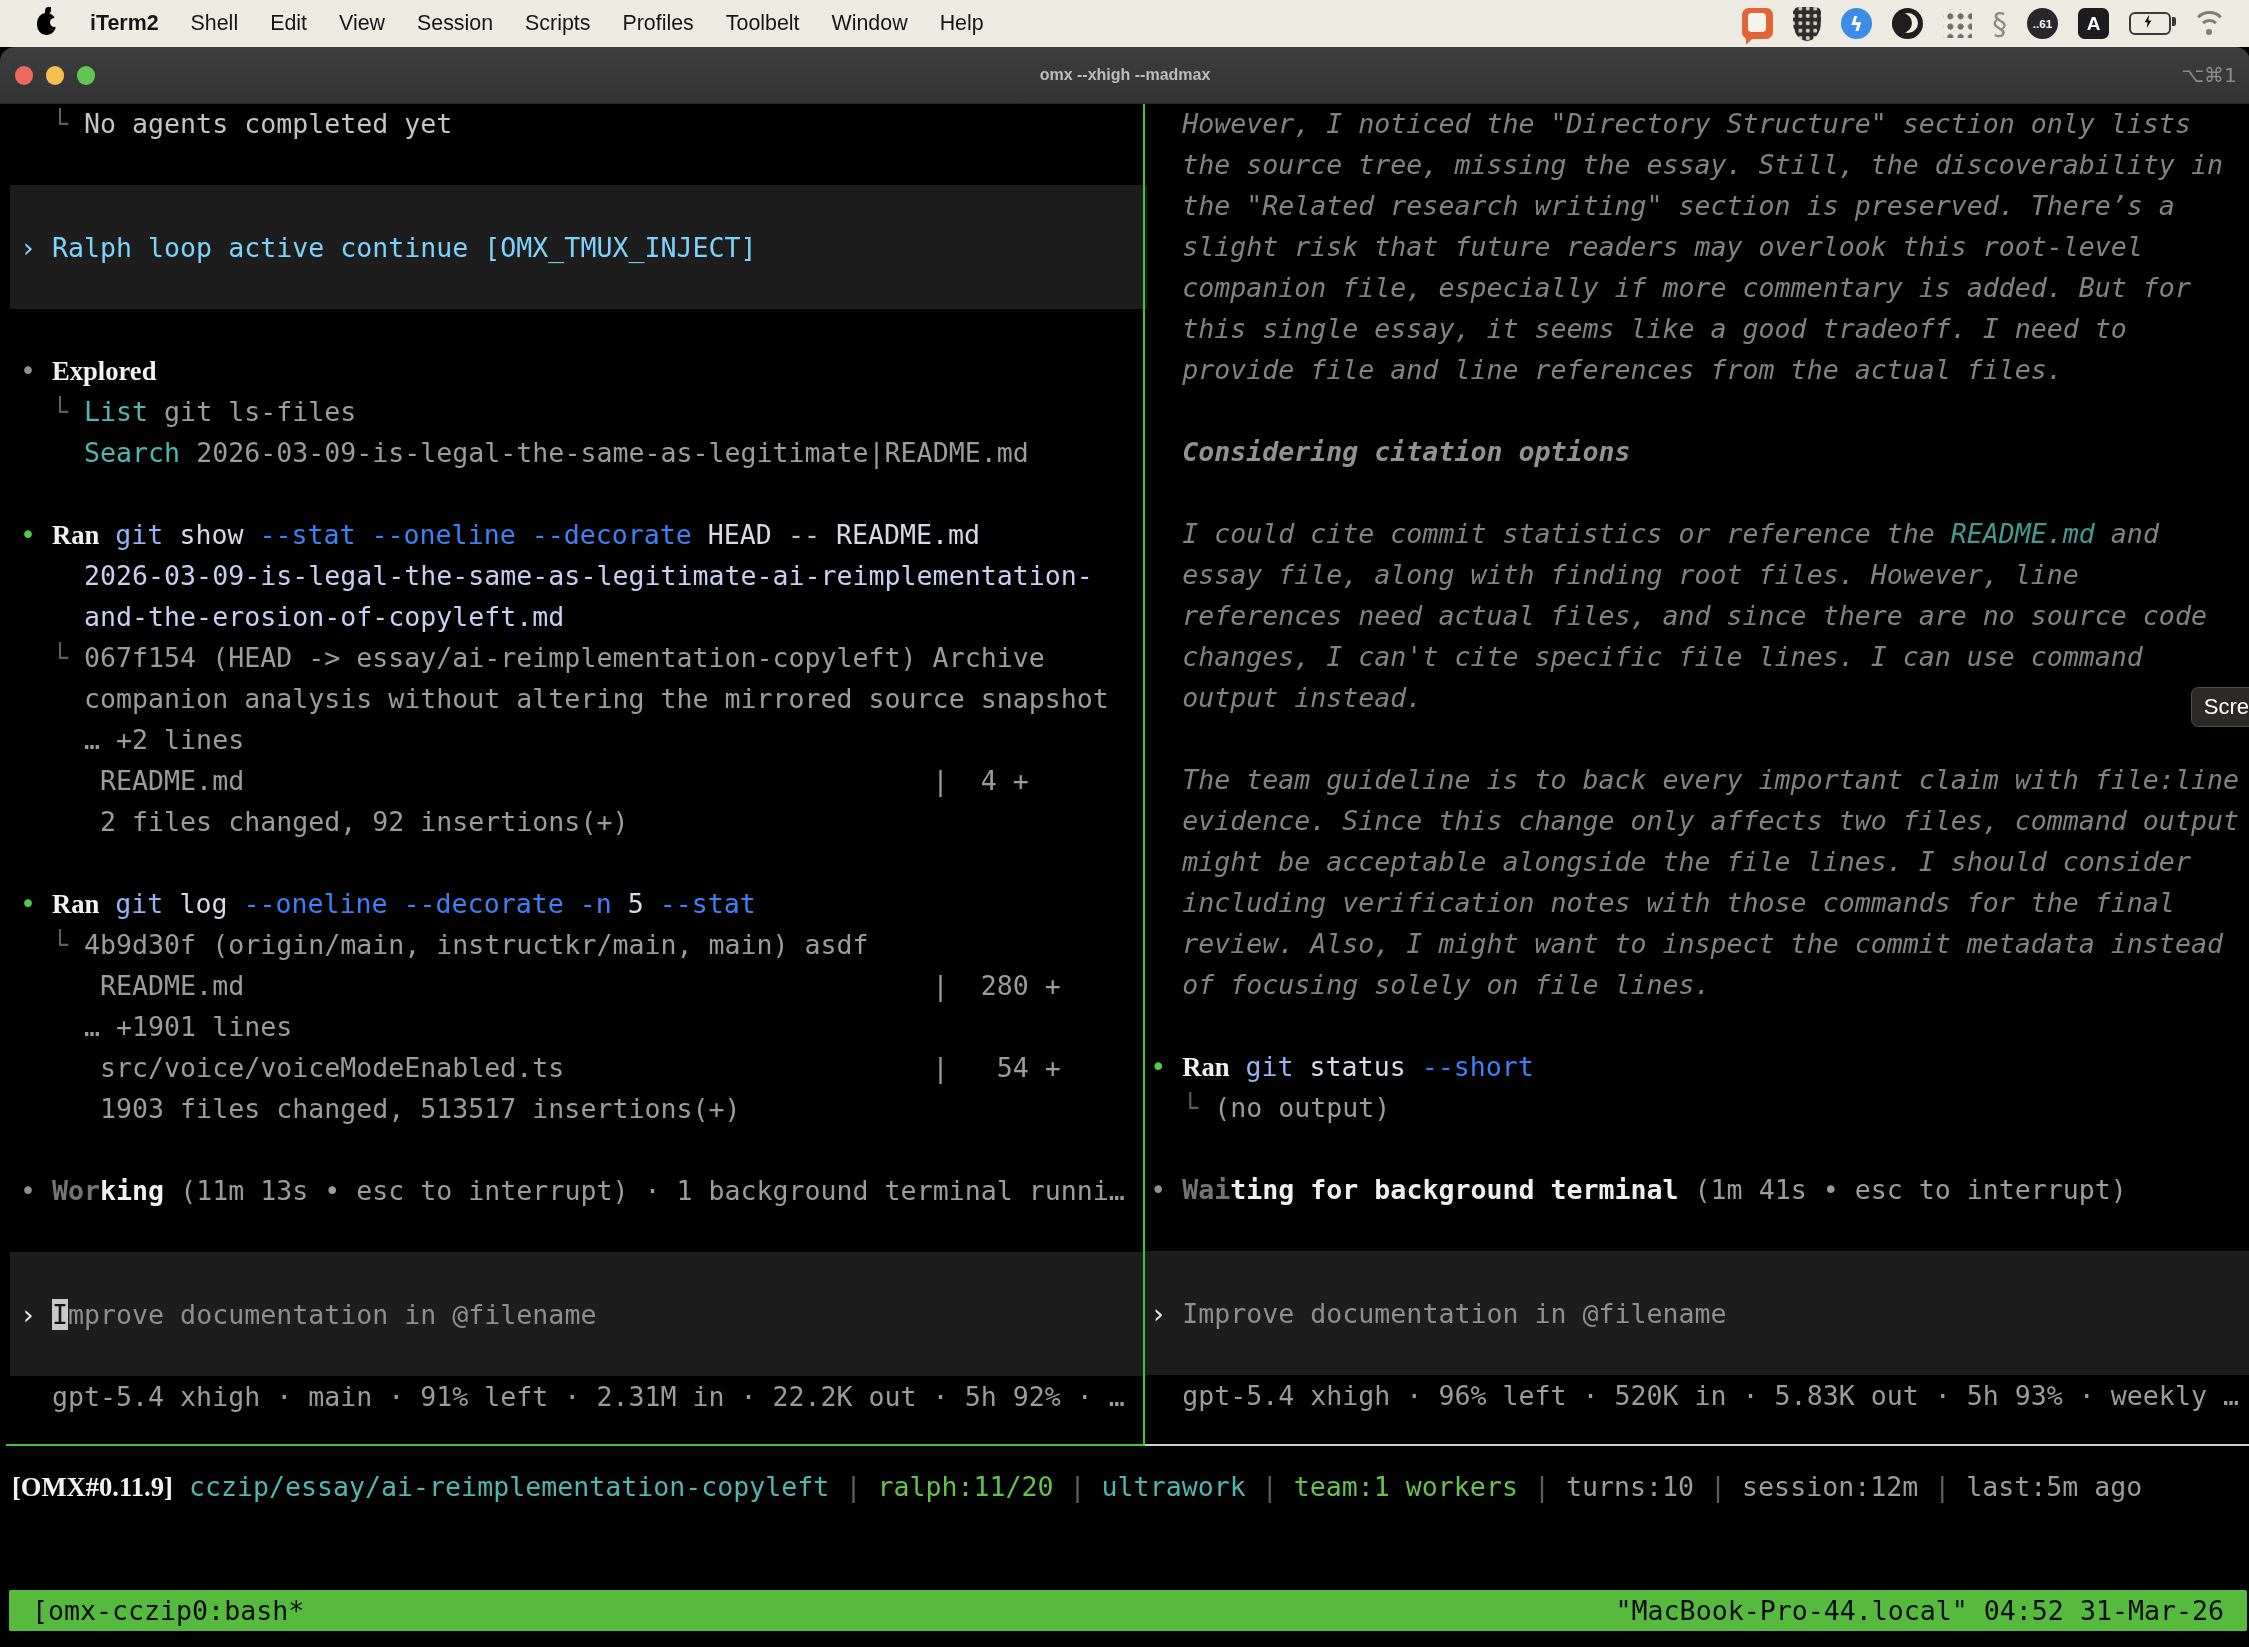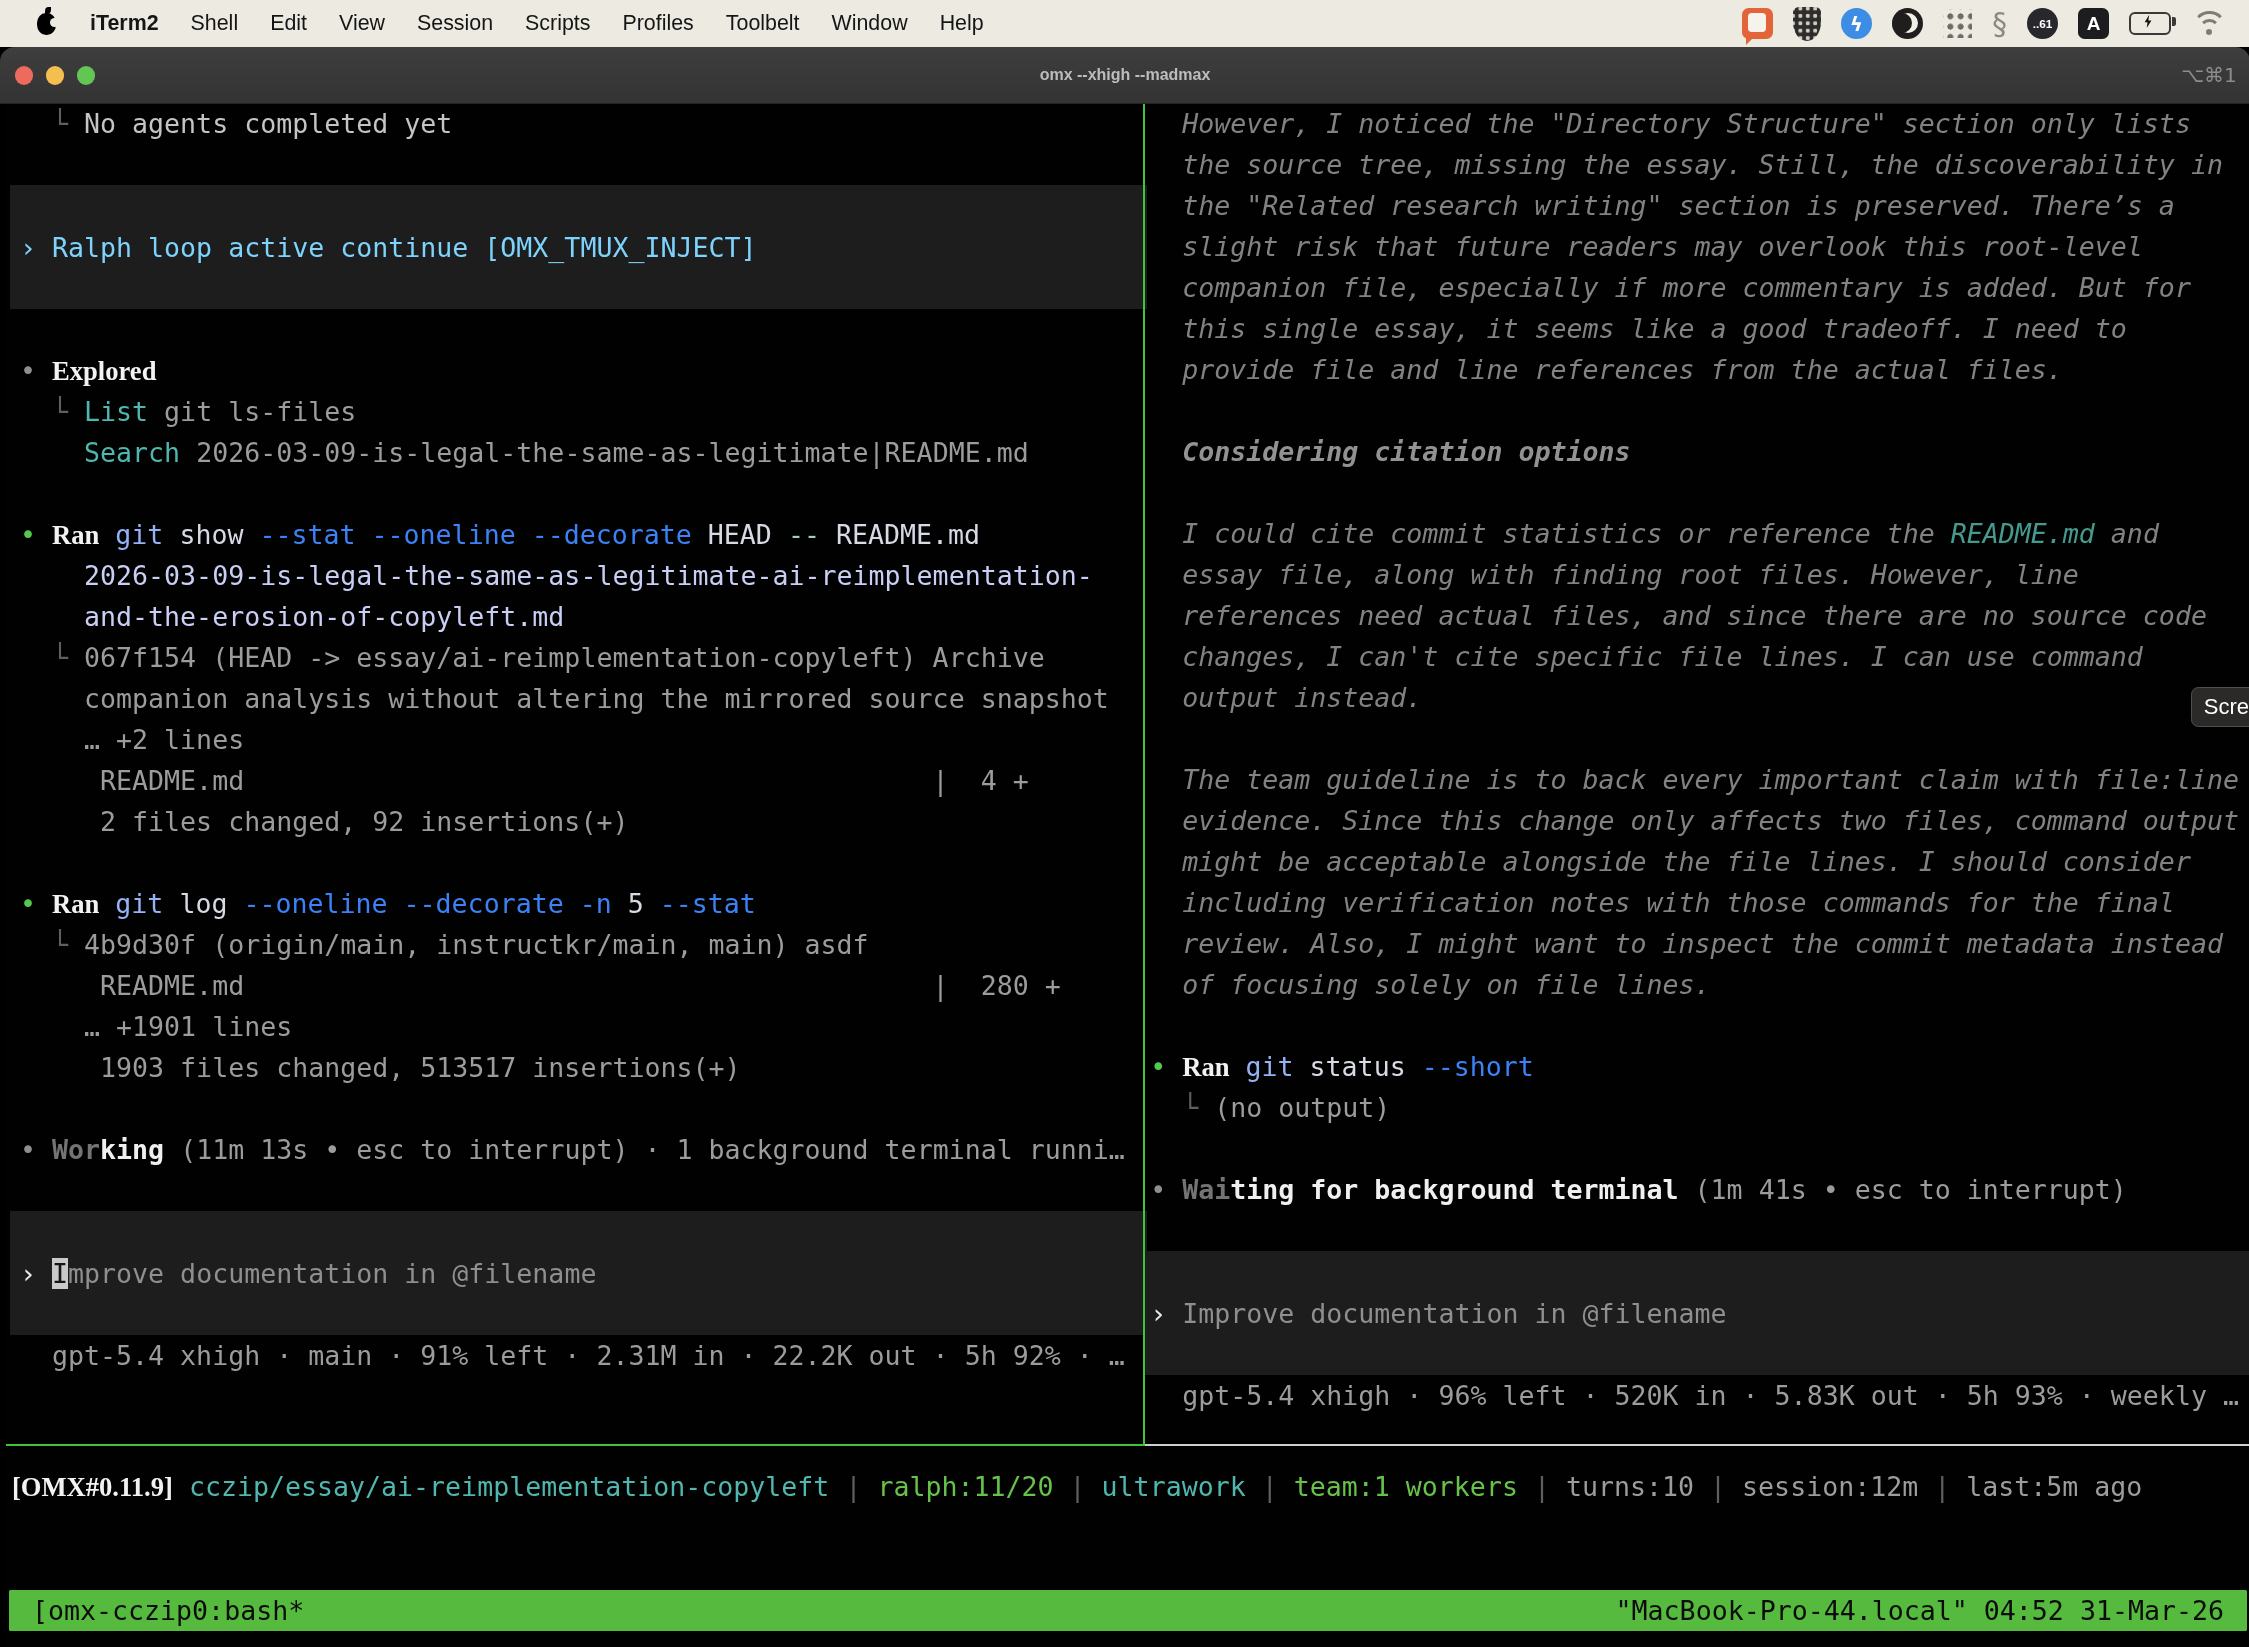--- a/index.html
+++ b/index.html
@@ -164,20 +164,21 @@
         <div class="line"><span class="seg s-dim">  └ </span><span class="seg s-gray">067f154 (HEAD -&gt; essay/ai-reimplementation-copyleft) Archive</span></div>
         <div class="line"><span class="seg s-gray">    companion analysis without altering the mirrored source snapshot</span></div>
         <div class="line"><span class="seg s-gray">    … +2 lines</span></div>
         <div class="line"><span class="seg s-gray" style="display: inline-block; width: 57ch;">     README.md</span><span class="seg s-gray">|  4 +</span></div>
         <div class="line"><span class="seg s-gray">     2 files changed, 92 insertions(+)</span></div>
         <div class="line"></div>
         <div class="line"><span class="seg s-bulletGreen">• </span><span class="seg s-whiteBold">Ran</span><span class="seg s-plain"> </span><span class="seg s-blue">git</span><span class="seg s-plain"> log </span><span class="seg s-pink">--oneline</span><span class="seg s-plain"> </span><span class="seg s-pink">--decorate</span><span class="seg s-plain"> </span><span class="seg s-pink">-n</span><span class="seg s-plain"> 5 </span><span class="seg s-pink">--stat</span></div>
         <div class="line"><span class="seg s-dim">  └ </span><span class="seg s-gray">4b9d30f (origin/main, instructkr/main, main) asdf</span></div>
         <div class="line"><span class="seg s-gray" style="display: inline-block; width: 57ch;">     README.md</span><span class="seg s-gray">|  280 +</span></div>
         <div class="line"><span class="seg s-gray">    … +1901 lines</span></div>
+        <div class="line"><span class="seg s-gray" style="display: inline-block; width: 57ch;">     src/voice/voiceModeEnabled.ts</span><span class="seg s-gray">|   54 +</span></div>
         <div class="line"><span class="seg s-gray">     1903 files changed, 513517 insertions(+)</span></div>
         <div class="line"></div>
         <div class="line"><span class="seg s-bulletGray">• </span><span class="seg s-sdim">Wor</span><span class="seg s-sbright">king</span><span class="seg s-gray"> (11m 13s • esc to interrupt) · 1 background terminal runni…</span></div>
         <div class="line"></div>
         <div class="pbox">
           <div class="line"><span class="seg s-promptWhite">› </span><span class="seg s-cursor">I</span><span class="seg s-inputGray">mprove documentation in @filename</span></div>
         </div>
         <div class="line"><span class="seg s-gray">  gpt-5.4 xhigh · main · 91% left · 2.31M in · 22.2K out · 5h 92% · …</span></div>
       </div>
     <div class="pane pane-right" id="pane-right">

